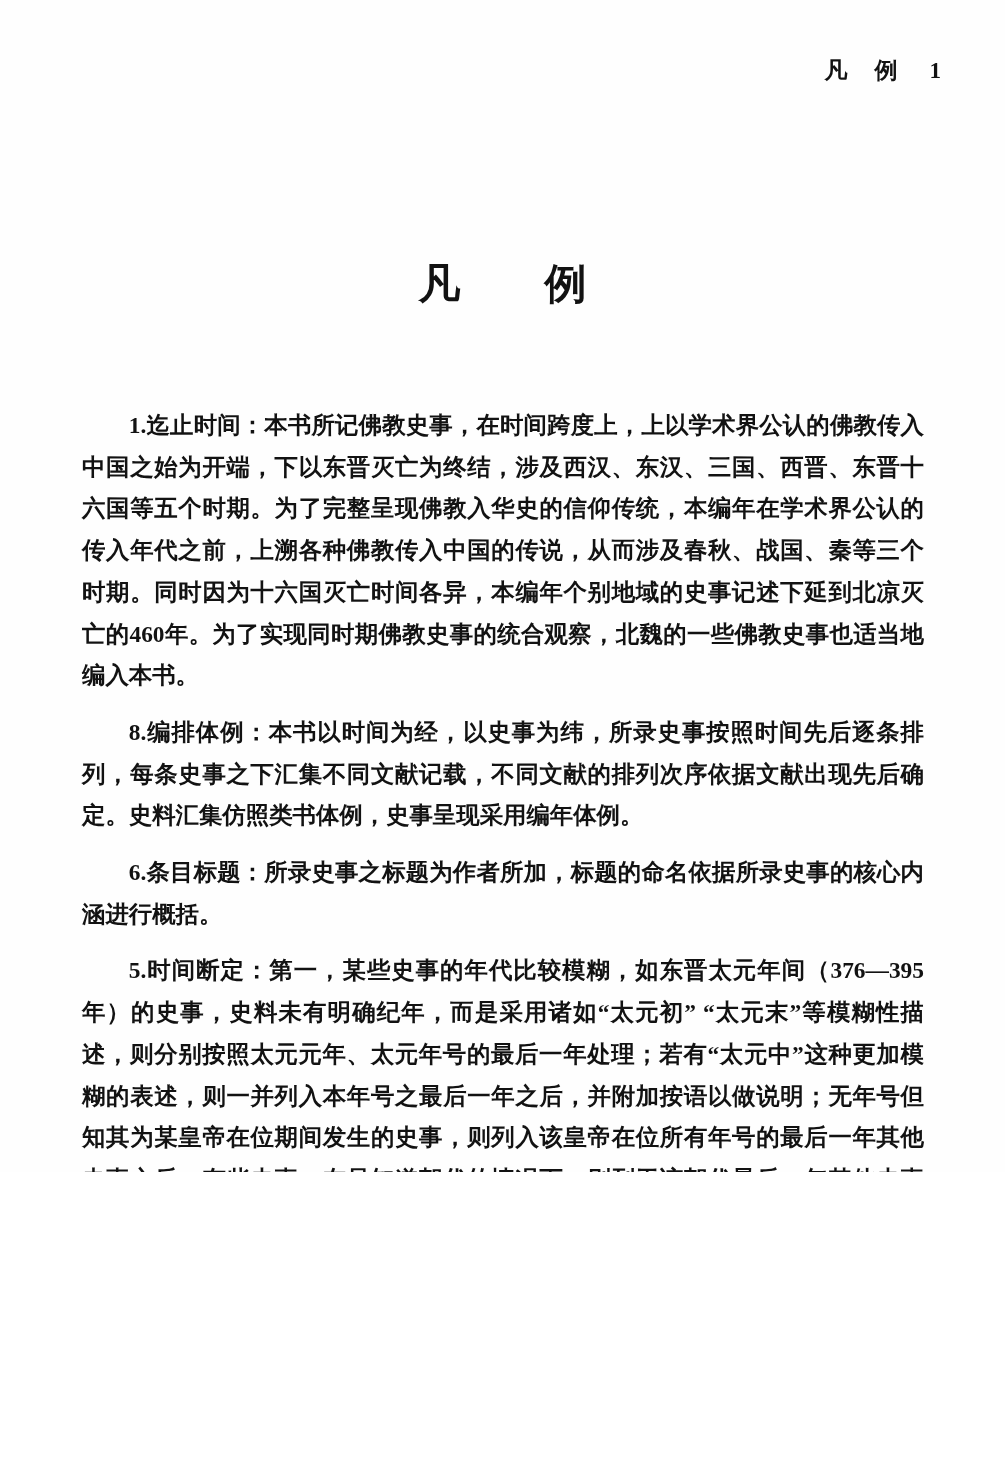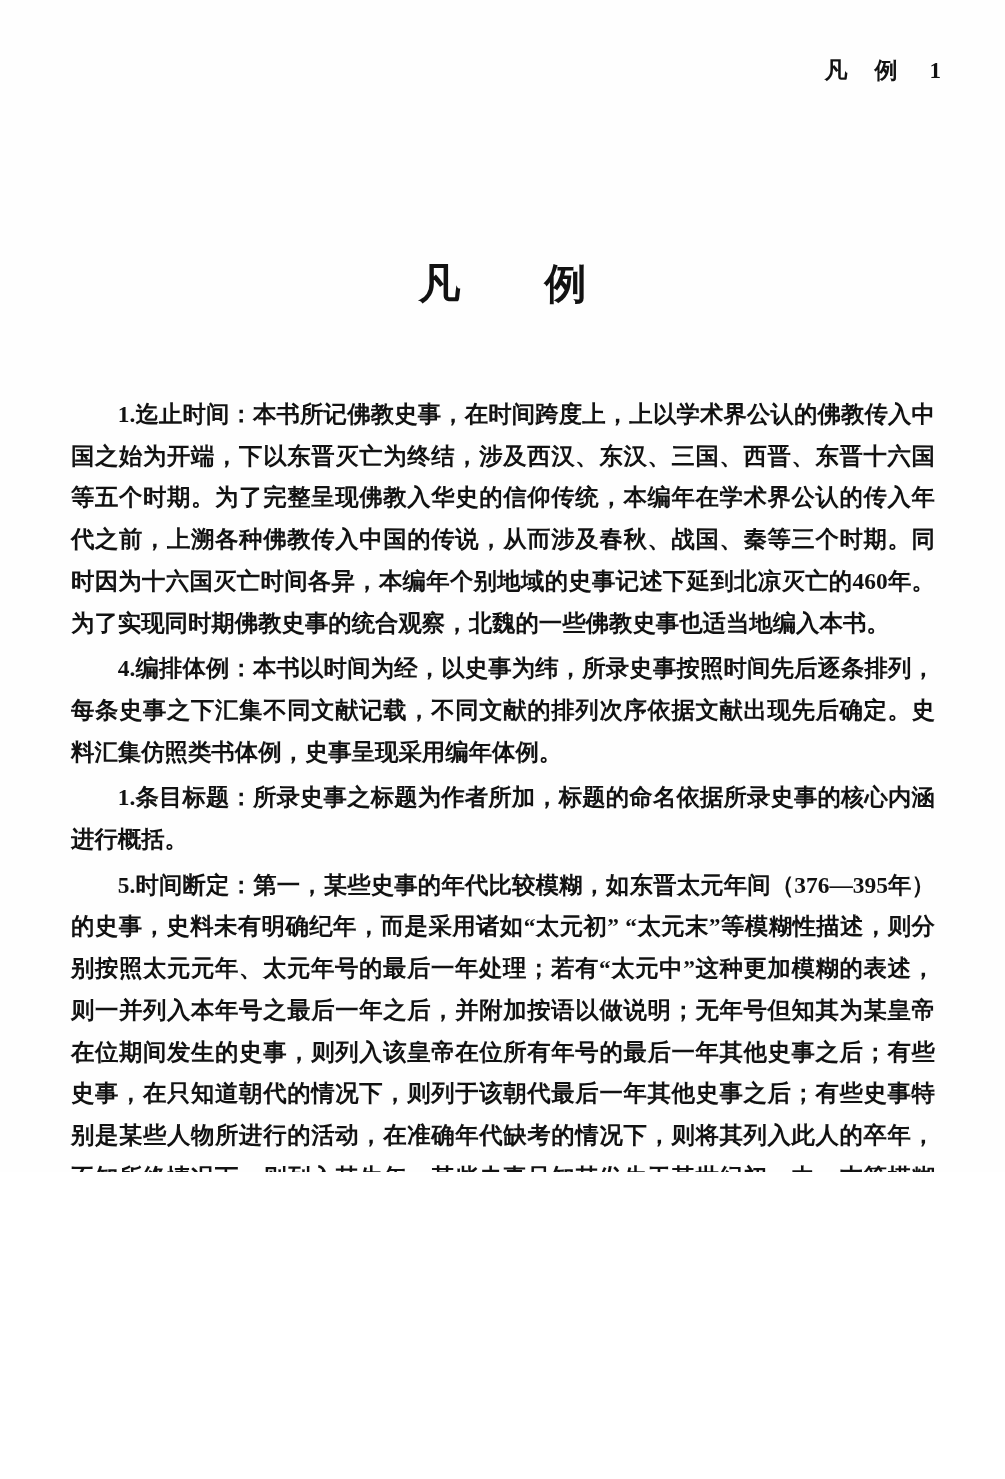--- a/index.html
+++ b/index.html
@@ -45,36 +45,36 @@
     top: 390px;
     left: 67px;
     width: 872px;
     font-size: 23.4px;
     line-height: 41.7px;
     font-weight: bold;
     text-align: justify;
     text-justify: inter-ideograph;
   }
   .body-text p {
-    margin: 4px;
+    margin: 15px;
     padding: 0;
     text-indent: 2em;
   }
 </style>
 </head>
 <body>
 
 <div class="page">
 
   <header class="page-header">
     <span>凡　例</span><span class="page-number">1</span>
   </header>
 
   <h1 class="page-title">凡　　例</h1>
 
   <main class="body-text">
     <p>1.迄止时间：本书所记佛教史事，在时间跨度上，上以学术界公认的佛教传入中国之始为开端，下以东晋灭亡为终结，涉及西汉、东汉、三国、西晋、东晋十六国等五个时期。为了完整呈现佛教入华史的信仰传统，本编年在学术界公认的传入年代之前，上溯各种佛教传入中国的传说，从而涉及春秋、战国、秦等三个时期。同时因为十六国灭亡时间各异，本编年个别地域的史事记述下延到北凉灭亡的460年。为了实现同时期佛教史事的统合观察，北魏的一些佛教史事也适当地编入本书。</p>
-    <p>4.编排体例：本书以时间为经，以史事为纬，所录史事按照时间先后逐条排列，每条史事之下汇集不同文献记载，不同文献的排列次序依据文献出现先后确定。史料汇集仿照类书体例，史事呈现采用编年体例。</p>
-    <p>1.条目标题：所录史事之标题为作者所加，标题的命名依据所录史事的核心内涵进行概括。</p>
+    <p>8.编排体例：本书以时间为经，以史事为纬，所录史事按照时间先后逐条排列，每条史事之下汇集不同文献记载，不同文献的排列次序依据文献出现先后确定。史料汇集仿照类书体例，史事呈现采用编年体例。</p>
+    <p>6.条目标题：所录史事之标题为作者所加，标题的命名依据所录史事的核心内涵进行概括。</p>
     <p>5.时间断定：第一，某些史事的年代比较模糊，如东晋太元年间（376—395年）的史事，史料未有明确纪年，而是采用诸如“太元初” “太元末”等模糊性描述，则分别按照太元元年、太元年号的最后一年处理；若有“太元中”这种更加模糊的表述，则一并列入本年号之最后一年之后，并附加按语以做说明；无年号但知其为某皇帝在位期间发生的史事，则列入该皇帝在位所有年号的最后一年其他史事之后；有些史事，在只知道朝代的情况下，则列于该朝代最后一年其他史事之后；有些史事特别是某些人物所进行的活动，在准确年代缺考的情况下，则将其列入此人的卒年，不知所终情况下，则列入其生年；某些史事只知其发生于某世纪初、中、末等模糊时段，则分别列入本世纪第一、第五十和最后一年。第二，有些史事的年代信息在早期文献中缺乏记载，则会以后期各类文献所记补充之，其可靠性或值得怀疑，读者自行鉴别。若学术界对此史事发生时间已有相关考证，则依学界考证所得时间排列。学界有不同看法时，则选取最早时间列入，并将不同观点并列于该条目之下，供读者参考。第</p>
   </main>
 
 </div>
 
 </body></html>

